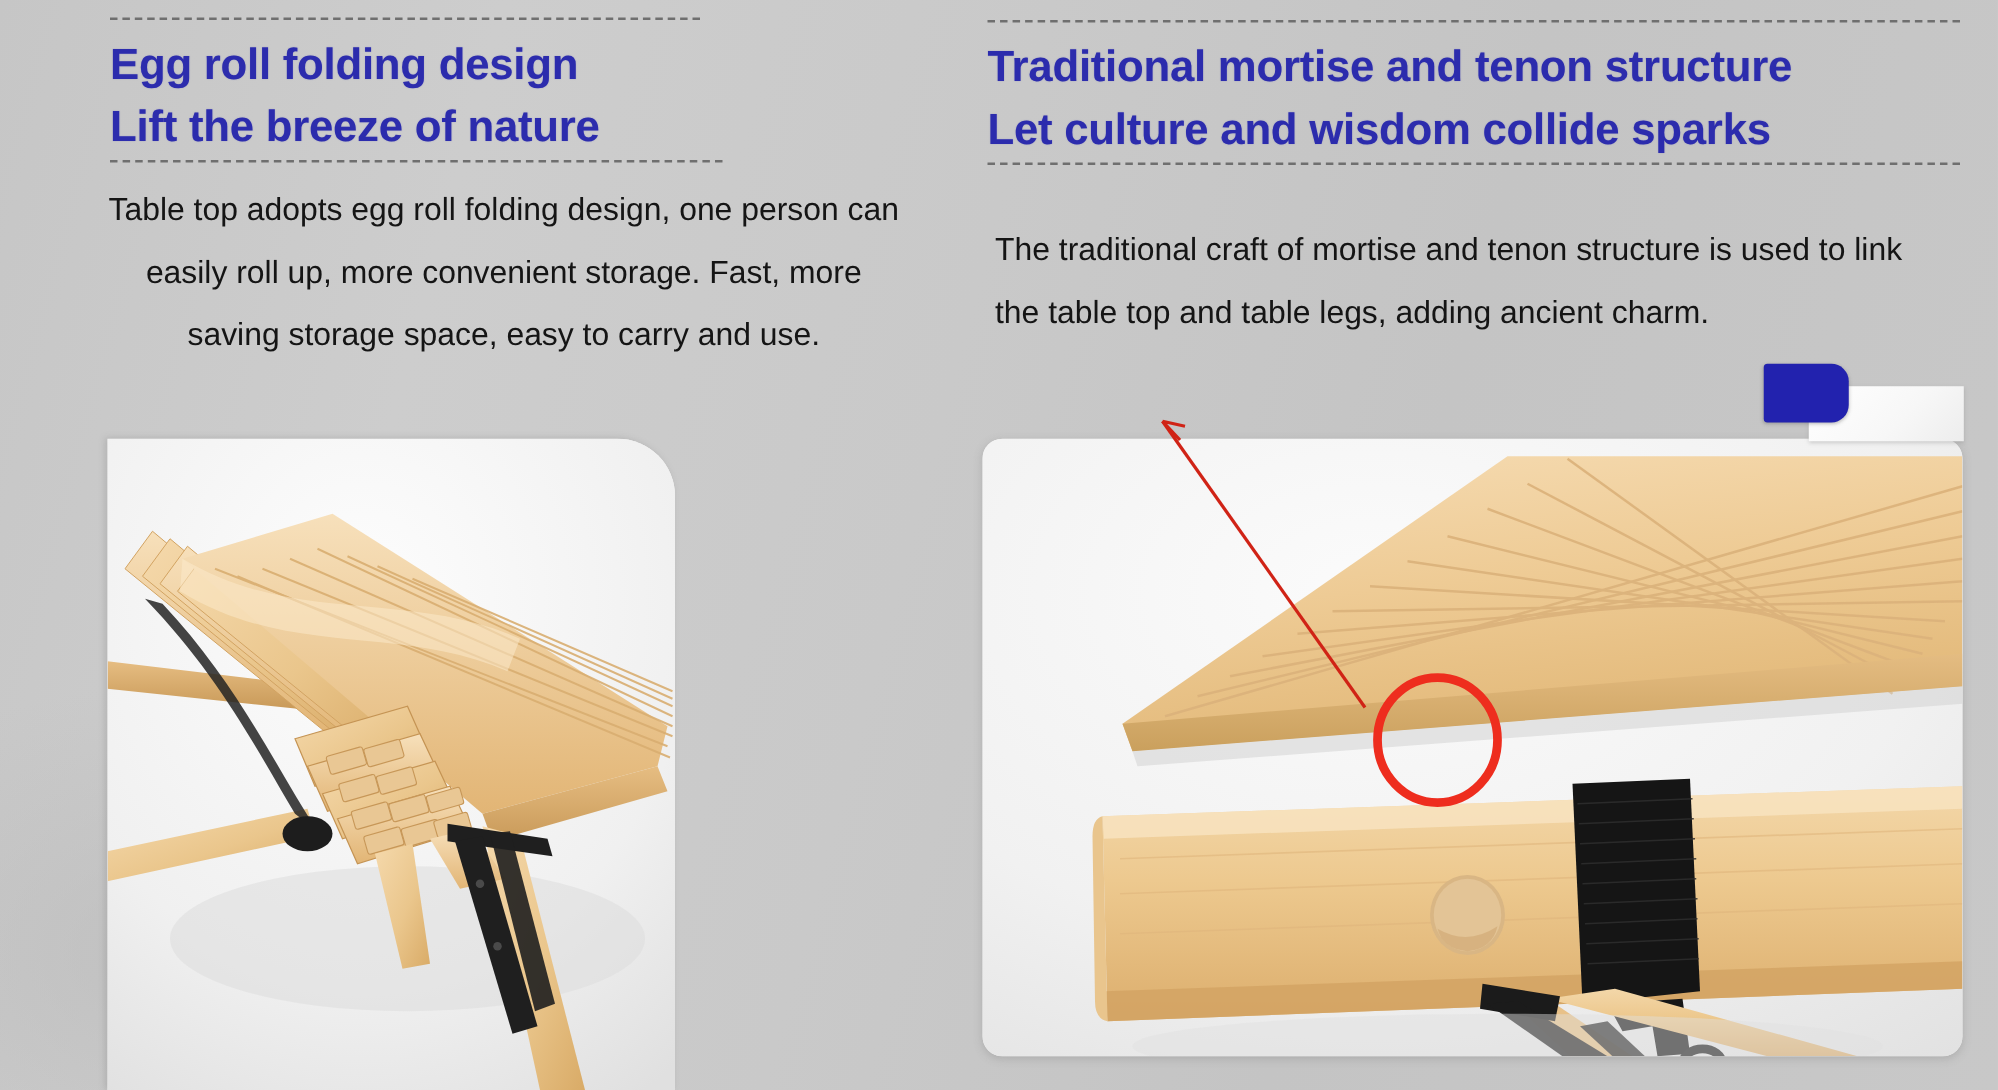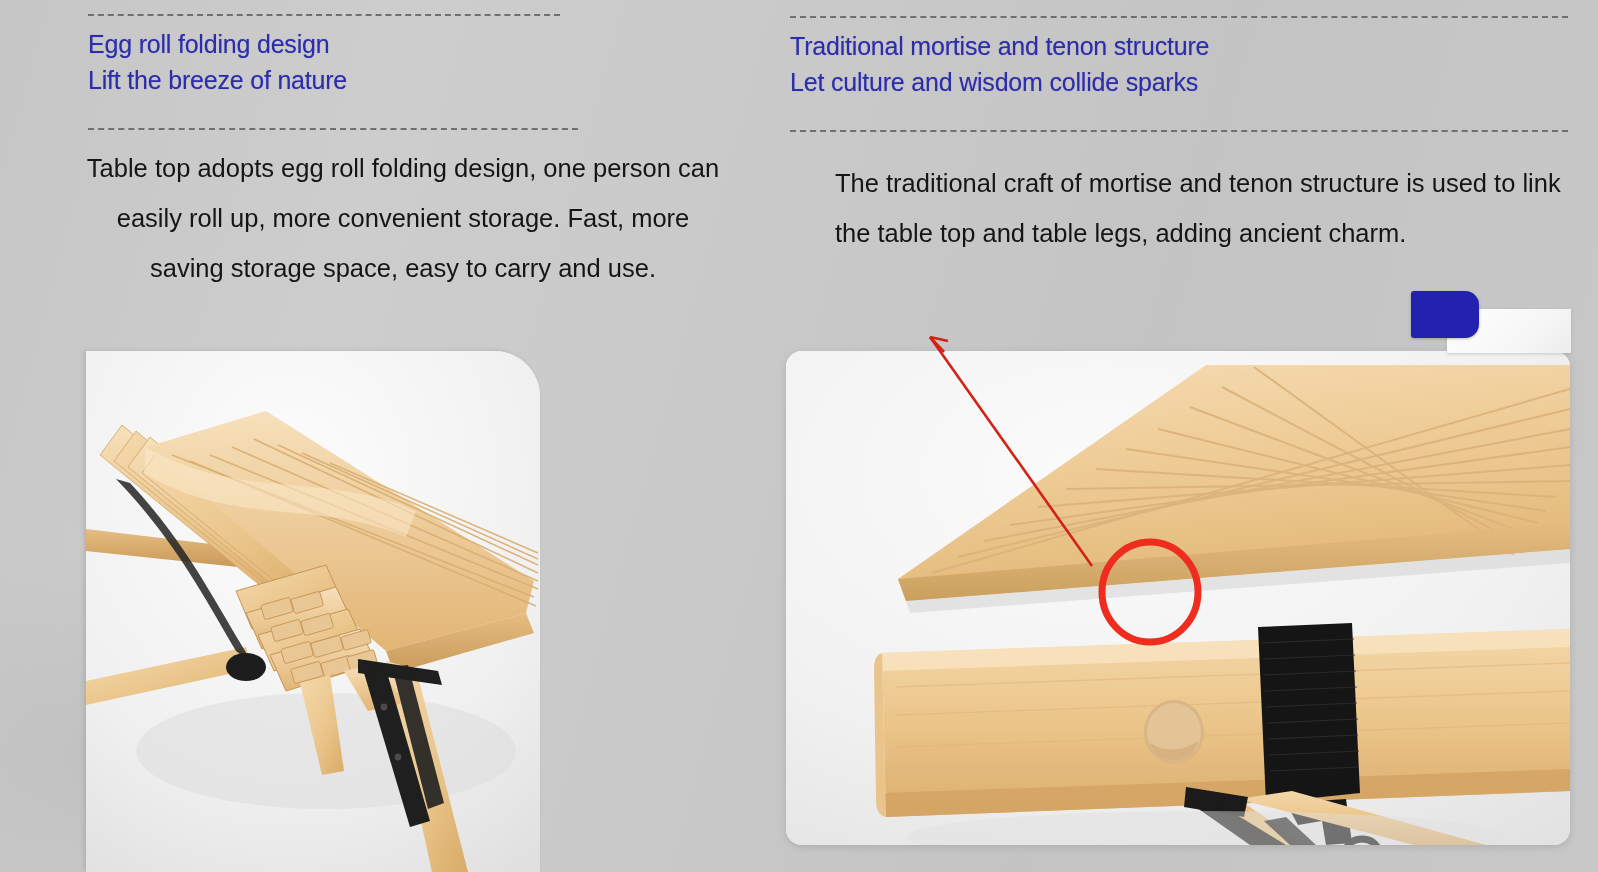--- a/index.html
+++ b/index.html
@@ -28,40 +28,40 @@
   }
   .rule-top-left    { position:absolute; left:88px;  top:14px;  width:472px; }
   .rule-bot-left    { position:absolute; left:88px;  top:128px; width:490px; }
   .rule-top-right   { position:absolute; left:790px; top:16px;  width:778px; }
   .rule-bot-right   { position:absolute; left:790px; top:130px; width:778px; }
 
   
   .heading {
     position: absolute;
     color: #2c2cad;
-    font-weight: 400;
-    font-size: 25px;
+    font-weight: 700;
+    font-size: 35px;
     line-height: 1.42;
     letter-spacing: -0.2px;
     white-space: pre-line;
     text-shadow: 0 0 1px rgba(44,44,173,0.35);
   }
   .heading-left  { left: 88px;  top: 27px; text-align: left; }
   .heading-right { left: 790px; top: 29px; width: 778px; text-align: left; }
 
   
   .body-copy {
     position: absolute;
     color: #151515;
     font-size: 25.5px;
     line-height: 50px;
     white-space: pre-line;
   }
   .body-left  { left: 78px;  top: 143px; width: 650px; text-align: center; }
-  .body-right { left: 796px; top: 158px; width: 760px; margin-left: 39px; }
+  .body-right { left: 796px; top: 175px; width: 760px; }
 
   
   .photo {
     position: absolute;
     overflow: hidden;
     background: #f2f2f2;
   }
   .photo-left {
     left: 86px;
     top: 351px;

